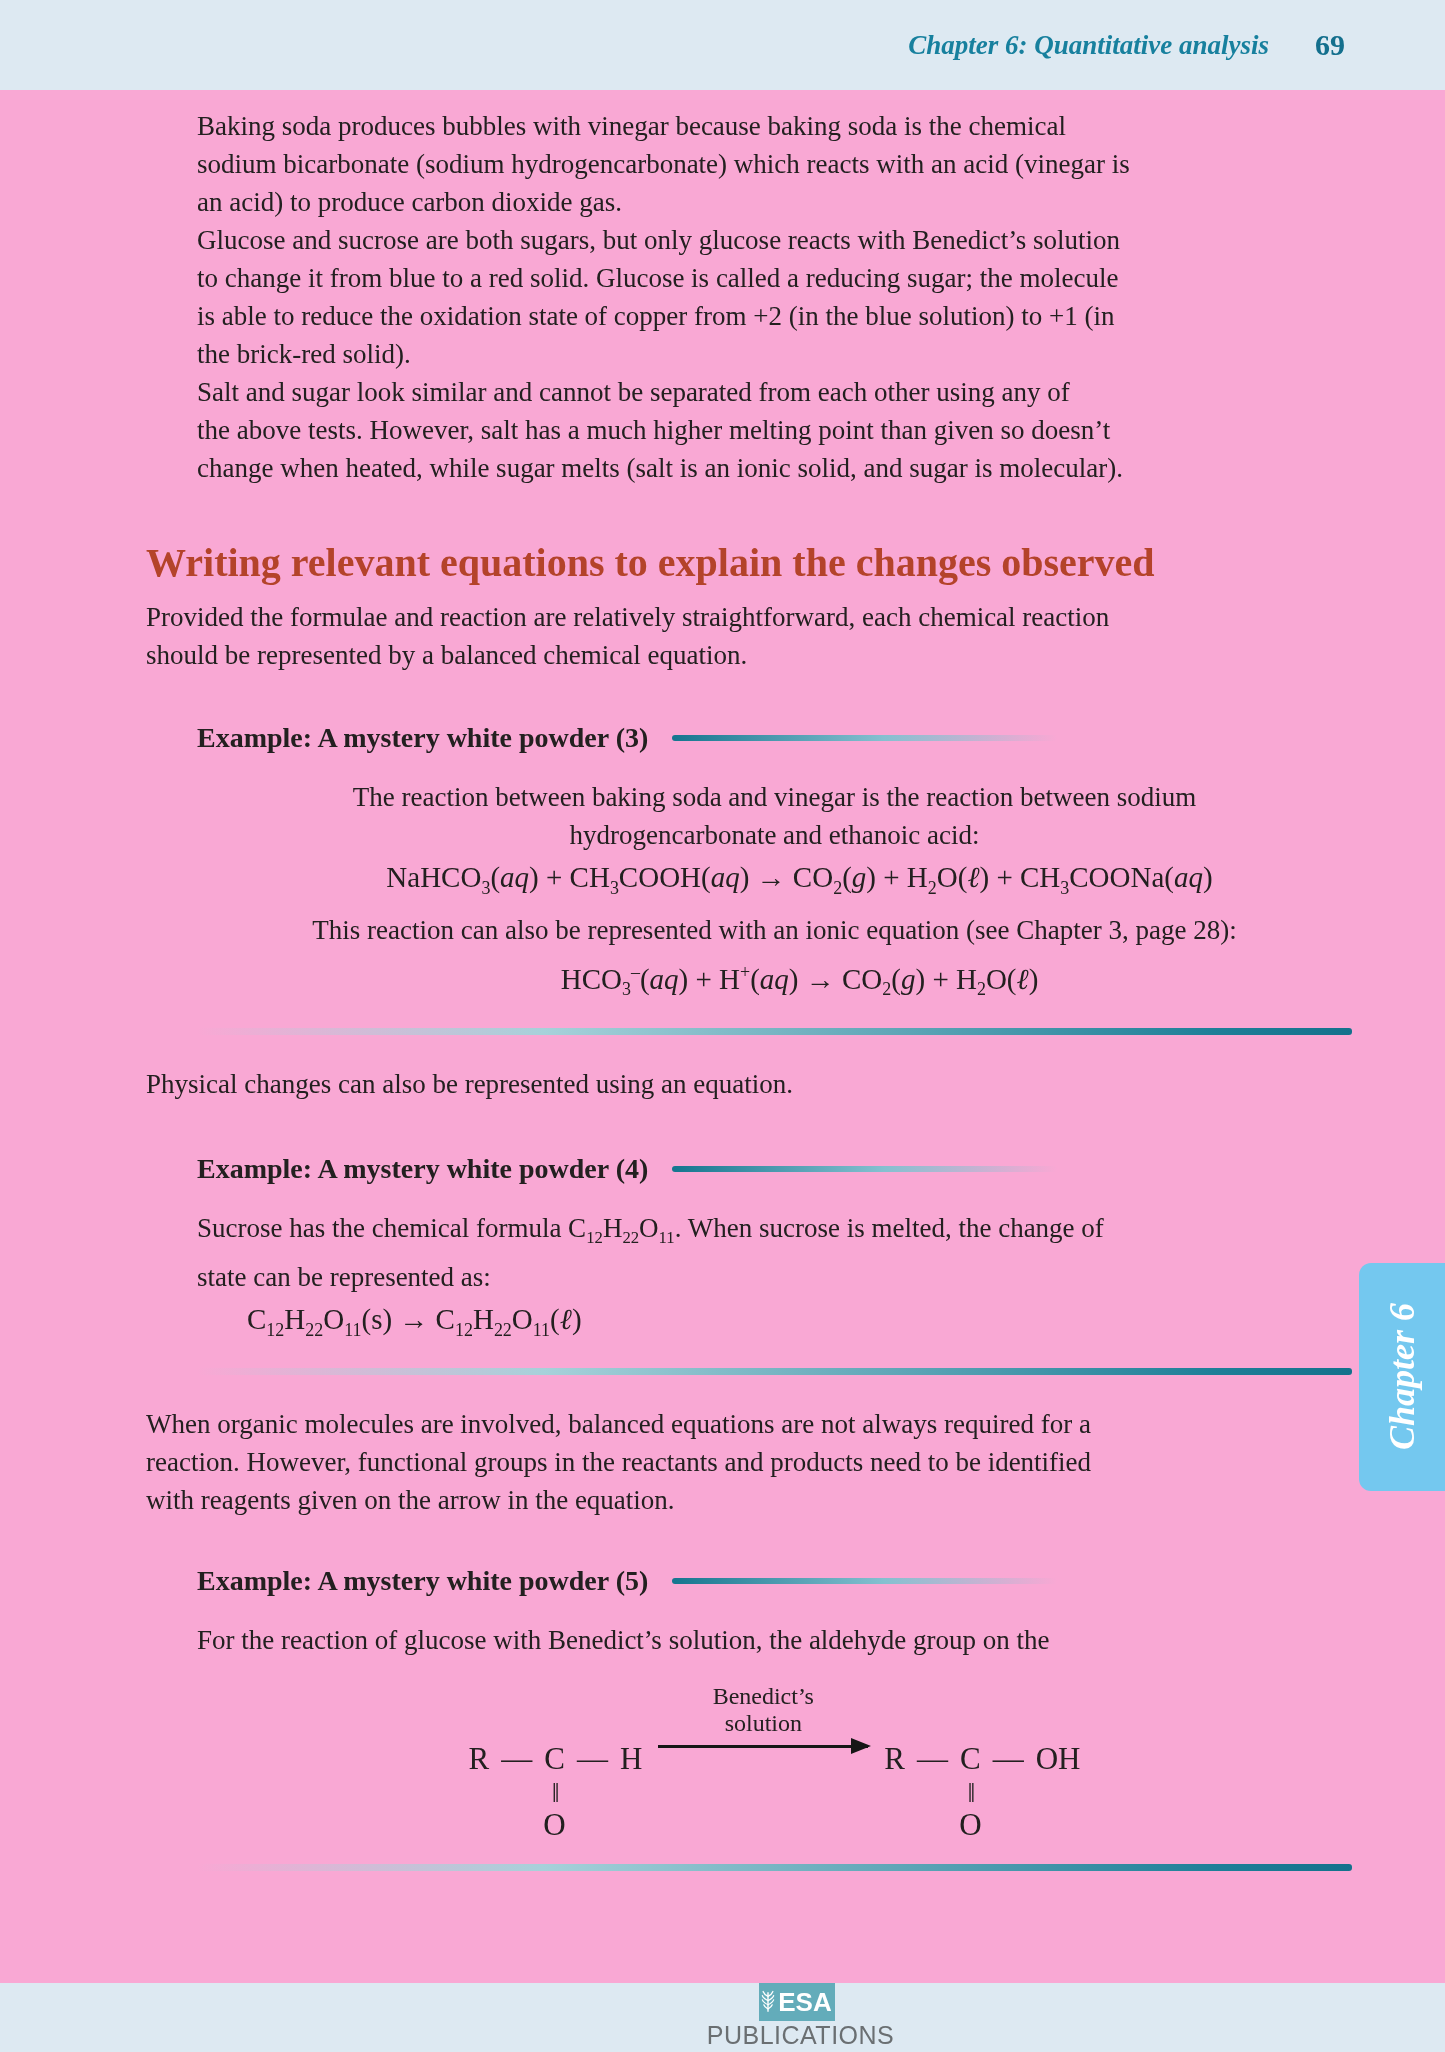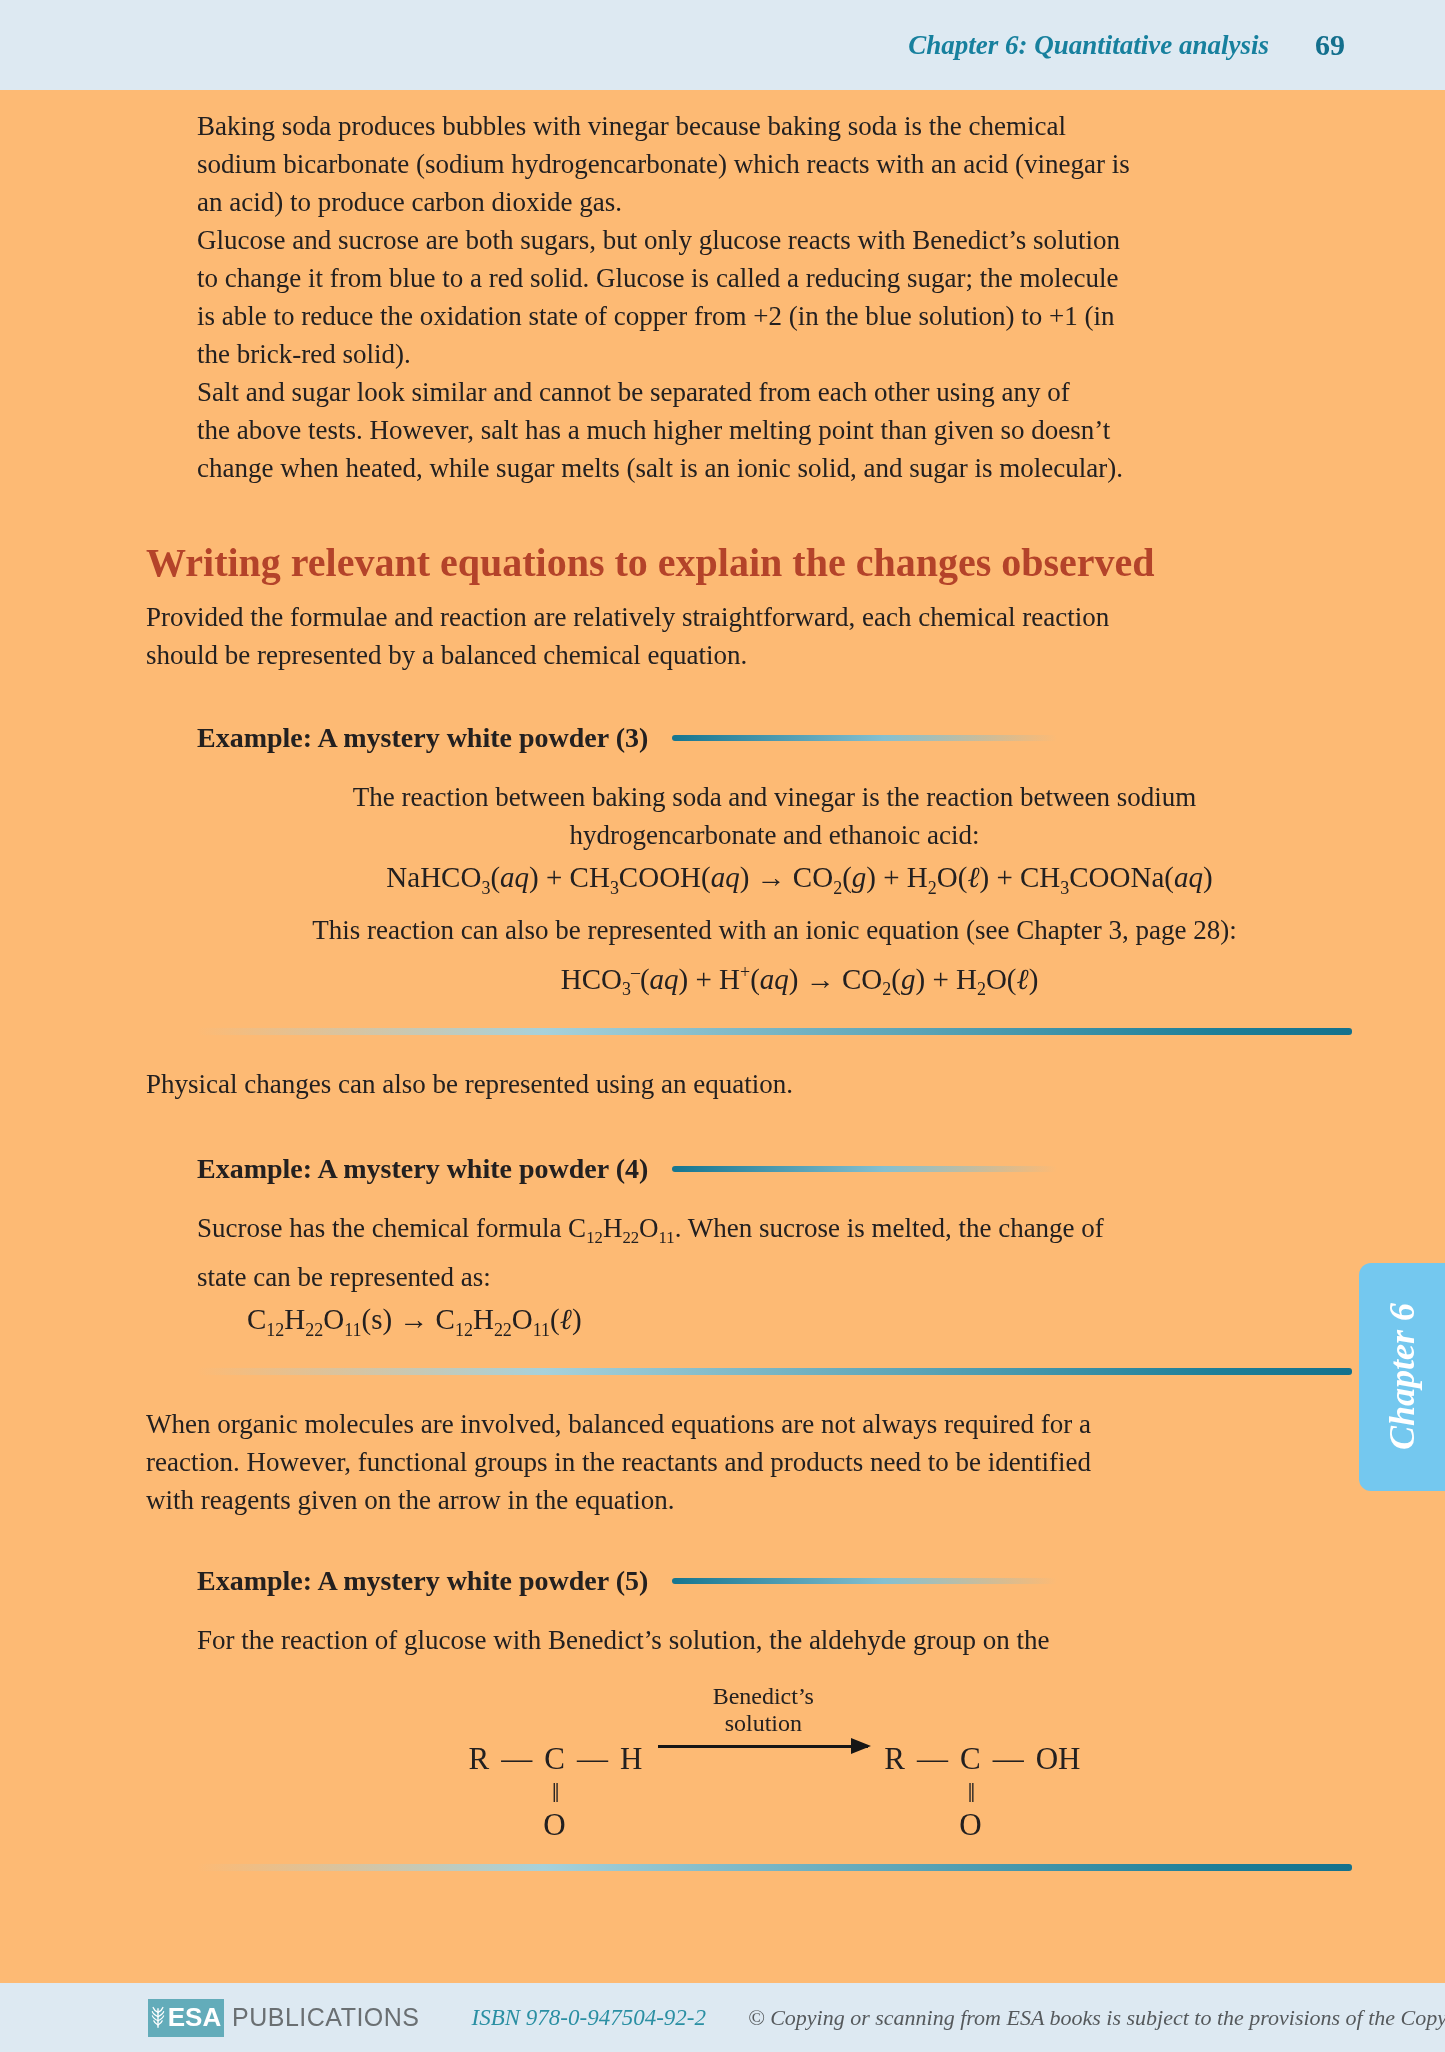--- a/index.html
+++ b/index.html
@@ -1,16 +1,16 @@
 <!DOCTYPE html>
 <html><head>
 <meta charset="utf-8">
 <style>
   html,body{margin:0;padding:0;background:#ffffff;}
-  .page{position:relative;width:1445px;height:2052px;background:#fdba74;overflow:hidden;
+  .page{position:relative;width:1445px;height:2052px;background:#f9a8d4;overflow:hidden;
         font-family:"Liberation Serif",serif;color:#232020;}
 
   
   .top-band{position:absolute;top:0;left:0;width:1445px;height:90px;background:#dde9f2;
             display:flex;align-items:center;justify-content:flex-end;
             padding-right:100px;box-sizing:border-box;gap:46px;}
   .chapter-header{color:#17809e;font-style:italic;font-weight:bold;font-size:27px;}
   .page-number{color:#136f8d;font-weight:bold;font-size:30px;}
 
   
@@ -53,21 +53,21 @@
                      border-left:20px solid #161616;border-top:8px solid transparent;border-bottom:8px solid transparent;}
 
   
   .chapter-tab{position:absolute;right:0;top:1263px;width:86px;height:228px;background:#74c8ef;
                border-radius:12px 0 0 12px;display:flex;align-items:center;justify-content:center;}
   .chapter-tab .tab-text{writing-mode:vertical-rl;transform:rotate(180deg);color:#ffffff;
                font-style:italic;font-weight:bold;font-size:36px;}
 
   
   .footer-band{position:absolute;left:0;bottom:0;width:1445px;height:69px;background:#dde9f2;
-               display:flex;align-items:center;padding-left:148px;box-sizing:border-box;}
+               display:flex;align-items:center;padding-left:148px;box-sizing:border-box;flex-direction:column;}
   .esa-logo{width:76px;height:38px;background:#63acba;color:#ffffff;display:flex;align-items:center;
             justify-content:center;gap:3px;font-family:"Liberation Sans",sans-serif;
             font-weight:bold;font-size:26px;flex-shrink:0;}
   .fern{width:14px;height:28px;}
   .publisher{font-family:"Liberation Sans",sans-serif;color:#6a6f72;font-size:25px;margin-left:8px;letter-spacing:0.5px;}
   .isbn{color:#2a8fa3;font-style:italic;font-size:23px;margin-left:52px;white-space:nowrap;}
   .copyright{color:#55595c;font-style:italic;font-size:22px;margin-left:42px;white-space:nowrap;}
 </style>
 </head>
 <body>

